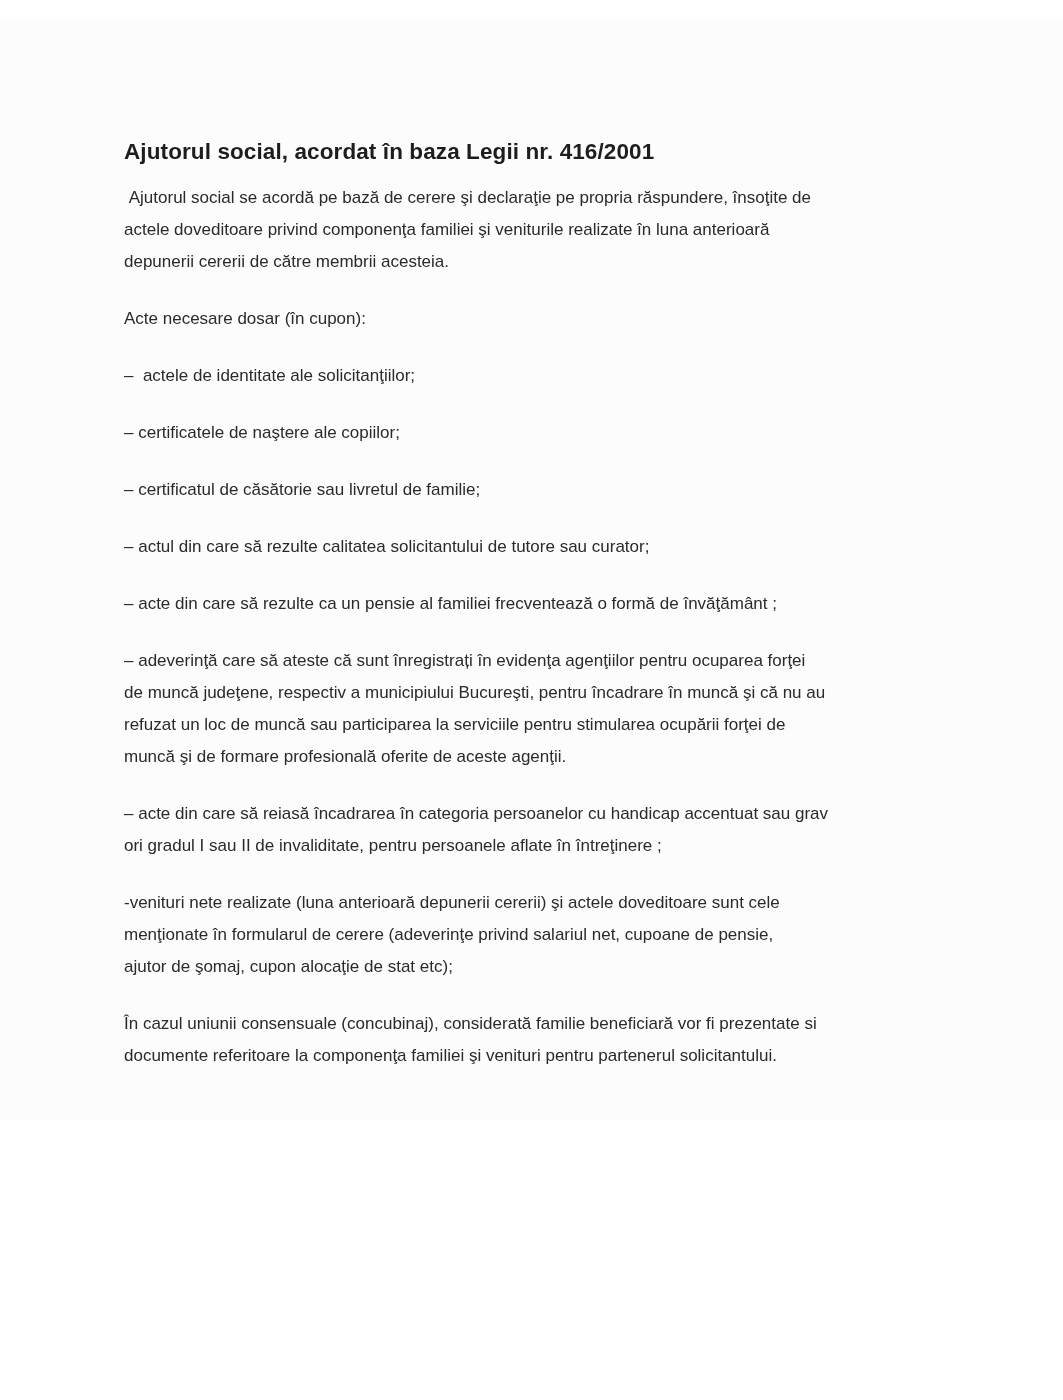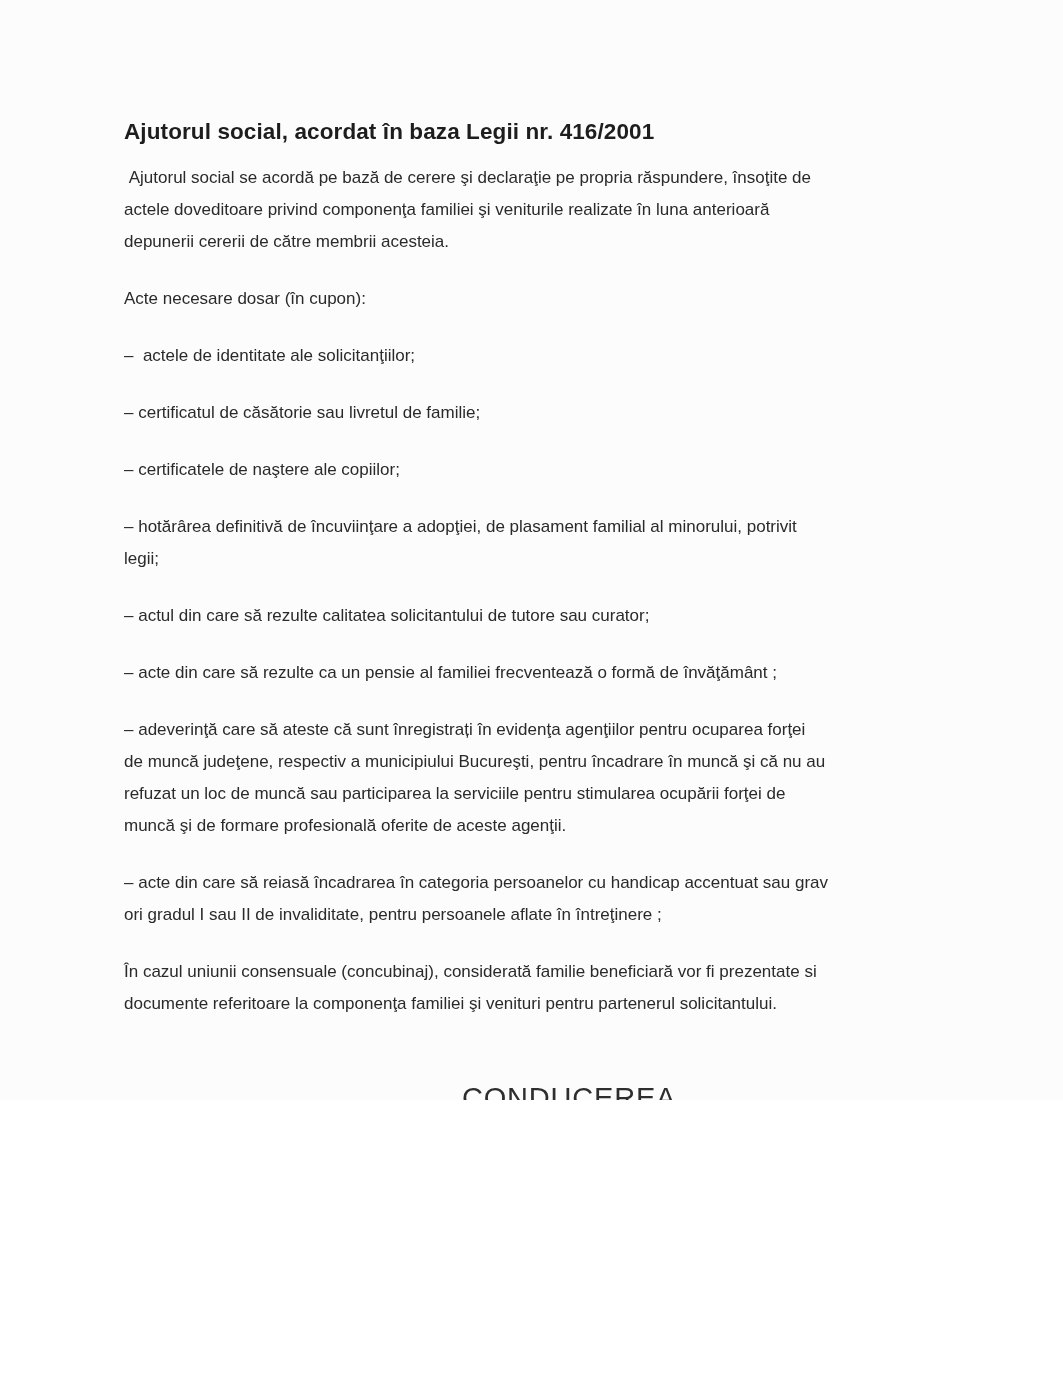--- a/index.html
+++ b/index.html
@@ -10,20 +10,21 @@
   .page {
     position: relative;
     width: 1063px;
     height: 1100px;
     box-sizing: border-box;
     background: #fcfcfc;
     padding: 118px 120px 0 124px;
     font-family: "Liberation Sans", sans-serif;
     color: #282828;
     overflow: hidden;
+    margin-top: 20px;
   }
   .doc-title {
     margin: 0 0 16px 0;
     font-size: 22.5px;
     line-height: 28px;
     font-weight: 700;
     color: #1d1d1d;
     letter-spacing: 0.1px;
   }
   .body-text {
@@ -78,33 +79,34 @@
 
   <h1 class="doc-title">Ajutorul social, acordat în baza Legii nr. 416/2001</h1>
 
   <p class="body-text"> Ajutorul social se acordă pe bază de cerere şi declaraţie pe propria răspundere, însoţite de
 actele doveditoare privind componenţa familiei şi veniturile realizate în luna anterioară
 depunerii cererii de către membrii acesteia.</p>
 
   <p class="body-text">Acte necesare dosar (în cupon):</p>
 
   <p class="body-text">–  actele de identitate ale solicitanţiilor;</p>
+  <p class="body-text">– certificatele de naştere ale copiilor;</p>
   <p class="body-text">– certificatul de căsătorie sau livretul de familie;</p>
-  <p class="body-text">– certificatele de naştere ale copiilor;</p>
-  <p class="body-text">– hotărârea definitivă de încuviinţare a adopţiei, de plasament familial al minorului, potrivit
-legii;</p>
   <p class="body-text">– actul din care să rezulte calitatea solicitantului de tutore sau curator;</p>
   <p class="body-text">– acte din care să rezulte ca un pensie al familiei frecventează o formă de învăţământ ;</p>
   <p class="body-text">– adeverinţă care să ateste că sunt înregistrați în evidenţa agenţiilor pentru ocuparea forţei
 de muncă judeţene, respectiv a municipiului Bucureşti, pentru încadrare în muncă şi că nu au
 refuzat un loc de muncă sau participarea la serviciile pentru stimularea ocupării forţei de
 muncă şi de formare profesională oferite de aceste agenţii.</p>
   <p class="body-text">– acte din care să reiasă încadrarea în categoria persoanelor cu handicap accentuat sau grav
 ori gradul I sau II de invaliditate, pentru persoanele aflate în întreţinere ;</p>
 
+  <p class="body-text">-venituri nete realizate (luna anterioară depunerii cererii) şi actele doveditoare sunt cele
+menţionate în formularul de cerere (adeverinţe privind salariul net, cupoane de pensie,
+ajutor de şomaj, cupon alocaţie de stat etc);</p>
 
   <p class="body-text">În cazul uniunii consensuale (concubinaj), considerată familie beneficiară vor fi prezentate si
 documente referitoare la componenţa familiei şi venituri pentru partenerul solicitantului.</p>
 
   <div class="signature">CONDUCEREA</div>
 
   <svg class="stamp" viewBox="0 0 172 172" xmlns="http://www.w3.org/2000/svg">
     <defs>
       <path id="arcTop" d="M 32.4 66.5 A 57 57 0 0 1 139.6 66.5"></path>
       <path id="arcRing" d="M 39.3 53.3 A 57 57 0 1 0 132.7 53.3"></path>

